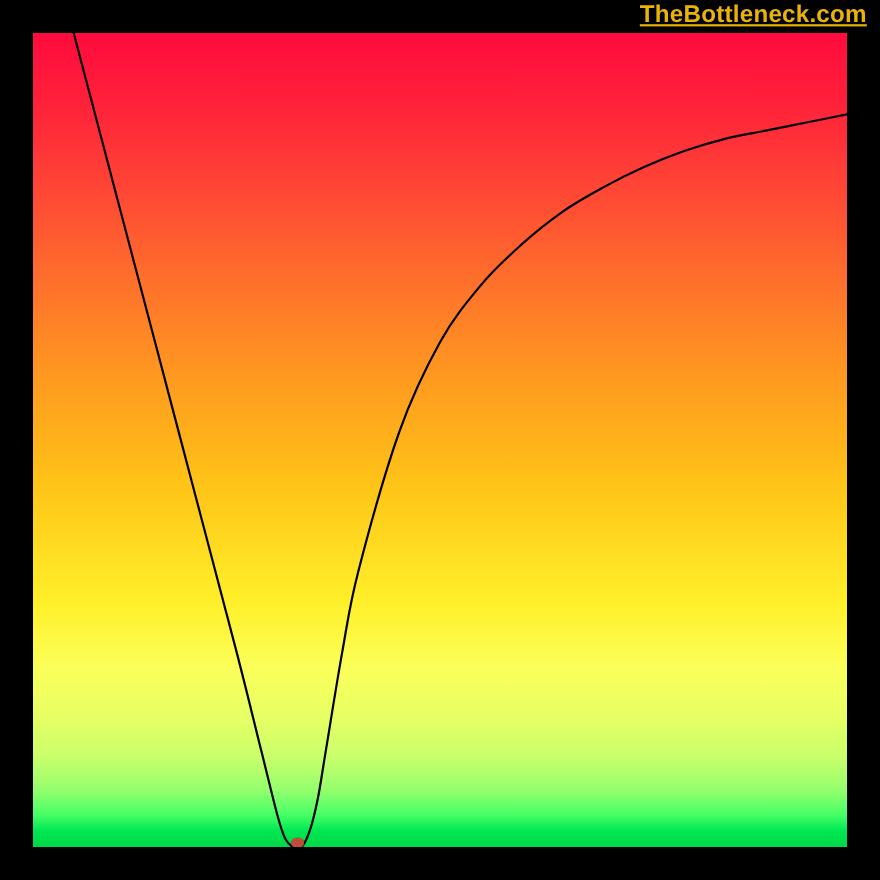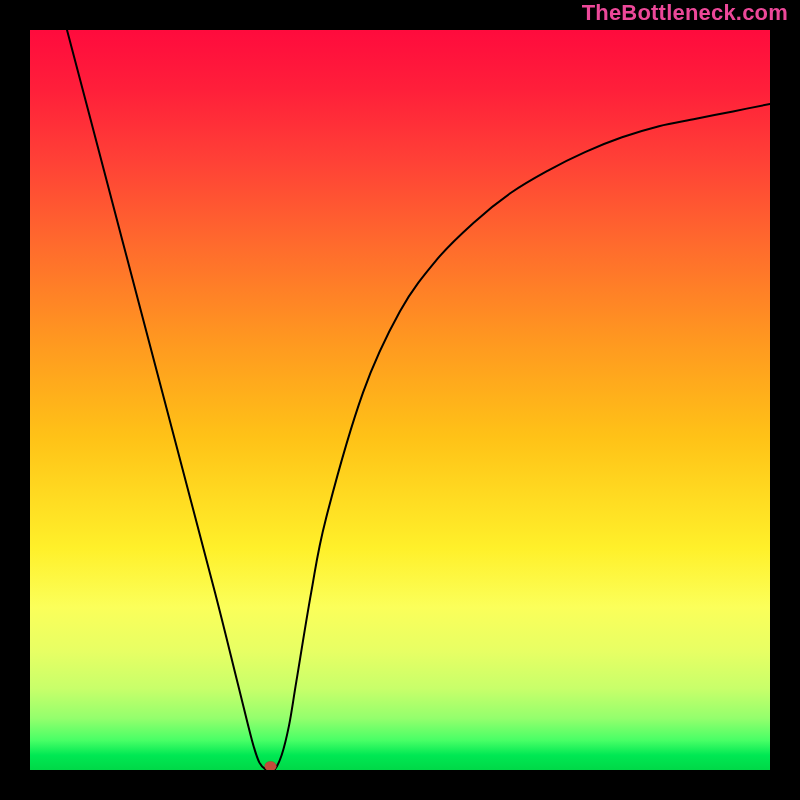--- a/index.html
+++ b/index.html
@@ -14,25 +14,26 @@
   .frame {
     position: relative;
     width: 800px;
     height: 800px;
     background: #000;
   }
   .watermark {
     position: absolute;
     top: 0;
     right: 12px;
-    color: #ec4899;
+    color: #eab308;
     font-size: 22px;
     font-weight: 600;
     letter-spacing: 0.2px;
     user-select: none;
+    text-decoration: underline;
   }
   .plot-area {
     position: absolute;
     left: 30px;
     top: 30px;
     width: 740px;
     height: 740px;
     overflow: hidden;
   }
   .gradient {

